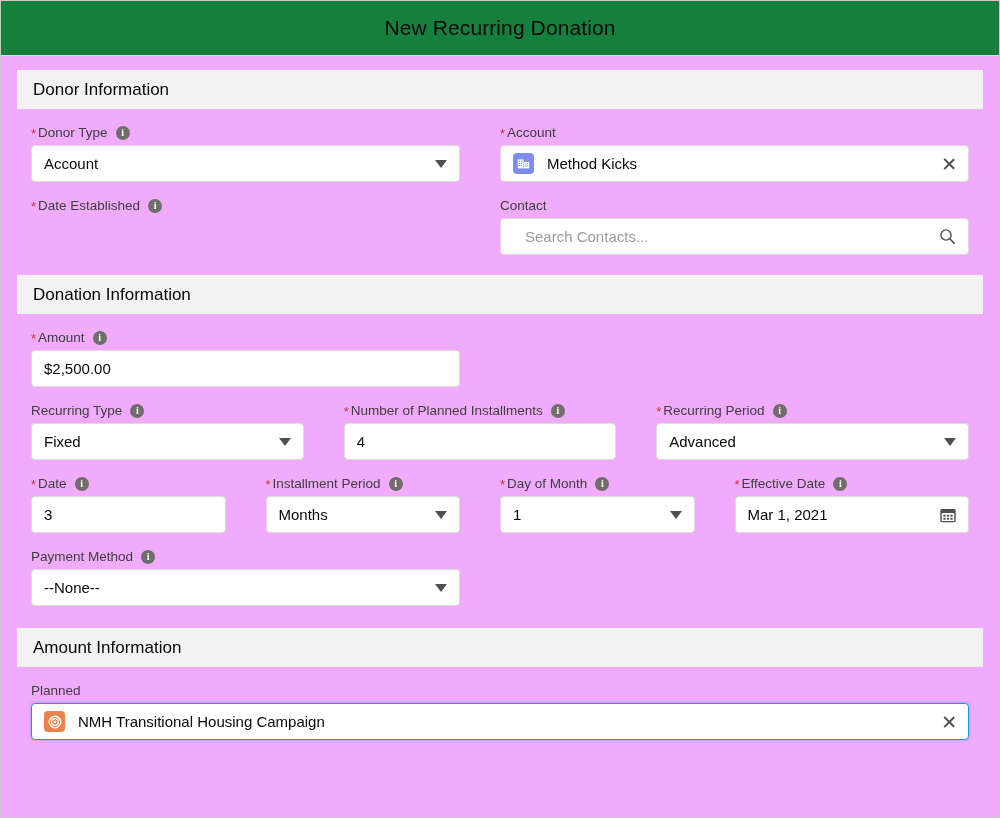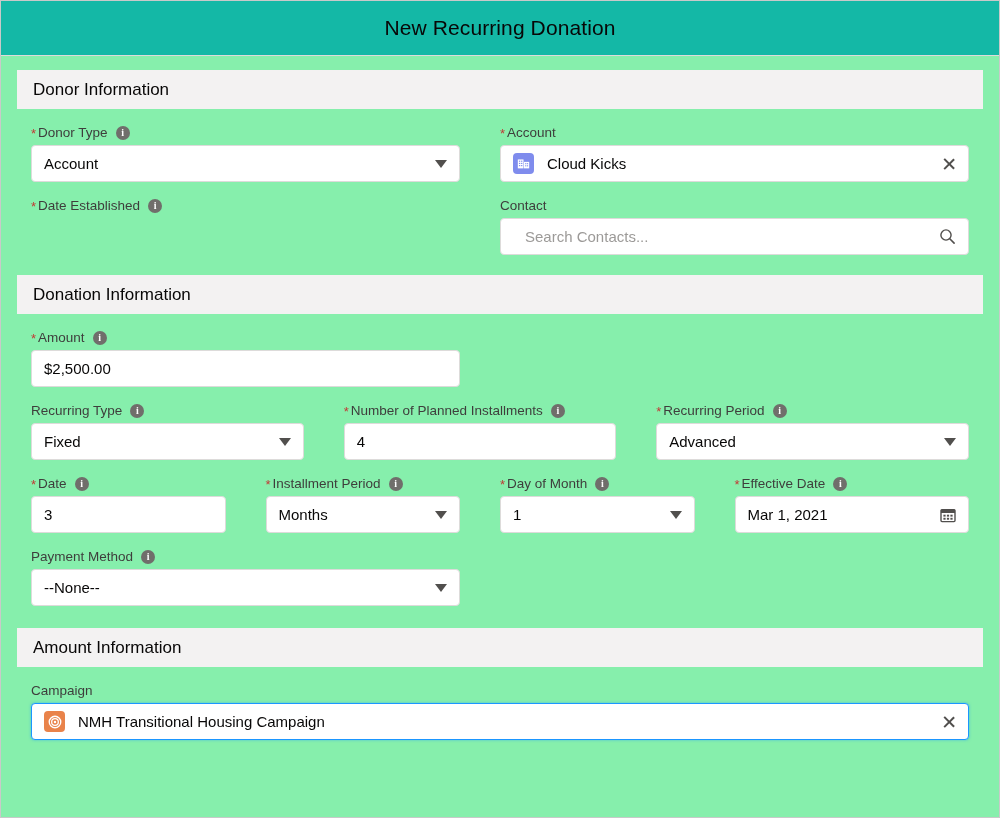--- a/index.html
+++ b/index.html
@@ -17,32 +17,32 @@
     background:#fff;
     display:flex; flex-direction:column;
     position:relative;
   }
   
   .modal-header {
     height:55px;
     flex:0 0 55px;
     display:flex; align-items:center; justify-content:center;
     border-bottom:1px solid #dddbda;
-    background:#14b8a6;
+    background:#15803d;
   }
   .modal-title {
     font-size:21px;
     font-weight:400;
     color:#080707;
     letter-spacing:.1px;
   }
   .modal-body {
     flex:1 1 auto;
     overflow:hidden;
-    background:#86efac;
+    background:#f0abfc;
   }
   
   .section-band {
     margin:0 16px;
     background:#f3f2f2;
     height:39px;
     display:flex; align-items:center;
     padding-left:16px;
   }
   .section-band.first { margin-top:14px; }
@@ -186,21 +186,21 @@
                   <rect x="2.4" y="7.2" width="1.6" height="1.4" fill="#7f8ced"></rect>
                   <rect x="5" y="7.2" width="1.6" height="1.4" fill="#7f8ced"></rect>
                   <rect x="2.4" y="9.9" width="1.6" height="1.4" fill="#7f8ced"></rect>
                   <rect x="5" y="9.9" width="1.6" height="1.4" fill="#7f8ced"></rect>
                   <rect x="10" y="7.6" width="1.5" height="1.3" fill="#7f8ced"></rect>
                   <rect x="12.2" y="7.6" width="1.5" height="1.3" fill="#7f8ced"></rect>
                   <rect x="10" y="10.2" width="1.5" height="1.3" fill="#7f8ced"></rect>
                   <rect x="12.2" y="10.2" width="1.5" height="1.3" fill="#7f8ced"></rect>
                 </svg>
               </span>
-              <span class="input-value">Cloud Kicks</span>
+              <span class="input-value">Method Kicks</span>
               <span class="clear-x"></span>
             </div>
           </div>
         </div>
       </div>
 
       <div class="row">
         <div class="col col-2">
           <div class="field">
             <div class="field-label">
@@ -377,21 +377,21 @@
 
     <div class="section-band">
       <span class="section-title">Amount Information</span>
     </div>
 
     <div class="form-area">
       <div class="row">
         <div class="col" style="width:100%">
           <div class="field">
             <div class="field-label">
-              <span>Campaign</span>
+              <span>Planned</span>
             </div>
             <div class="input-box focused">
               <span class="pill-icon campaign">
                 <svg width="14" height="14" viewBox="0 0 16 16" aria-hidden="true">
                   <circle cx="8" cy="8" r="6.6" fill="none" stroke="#fff" stroke-width="1.5"></circle>
                   <circle cx="8" cy="8" r="3.8" fill="none" stroke="#fff" stroke-width="1.5"></circle>
                   <circle cx="8" cy="8" r="1.4" fill="#fff"></circle>
                 </svg>
               </span>
               <span class="input-value">NMH Transitional Housing Campaign</span>

